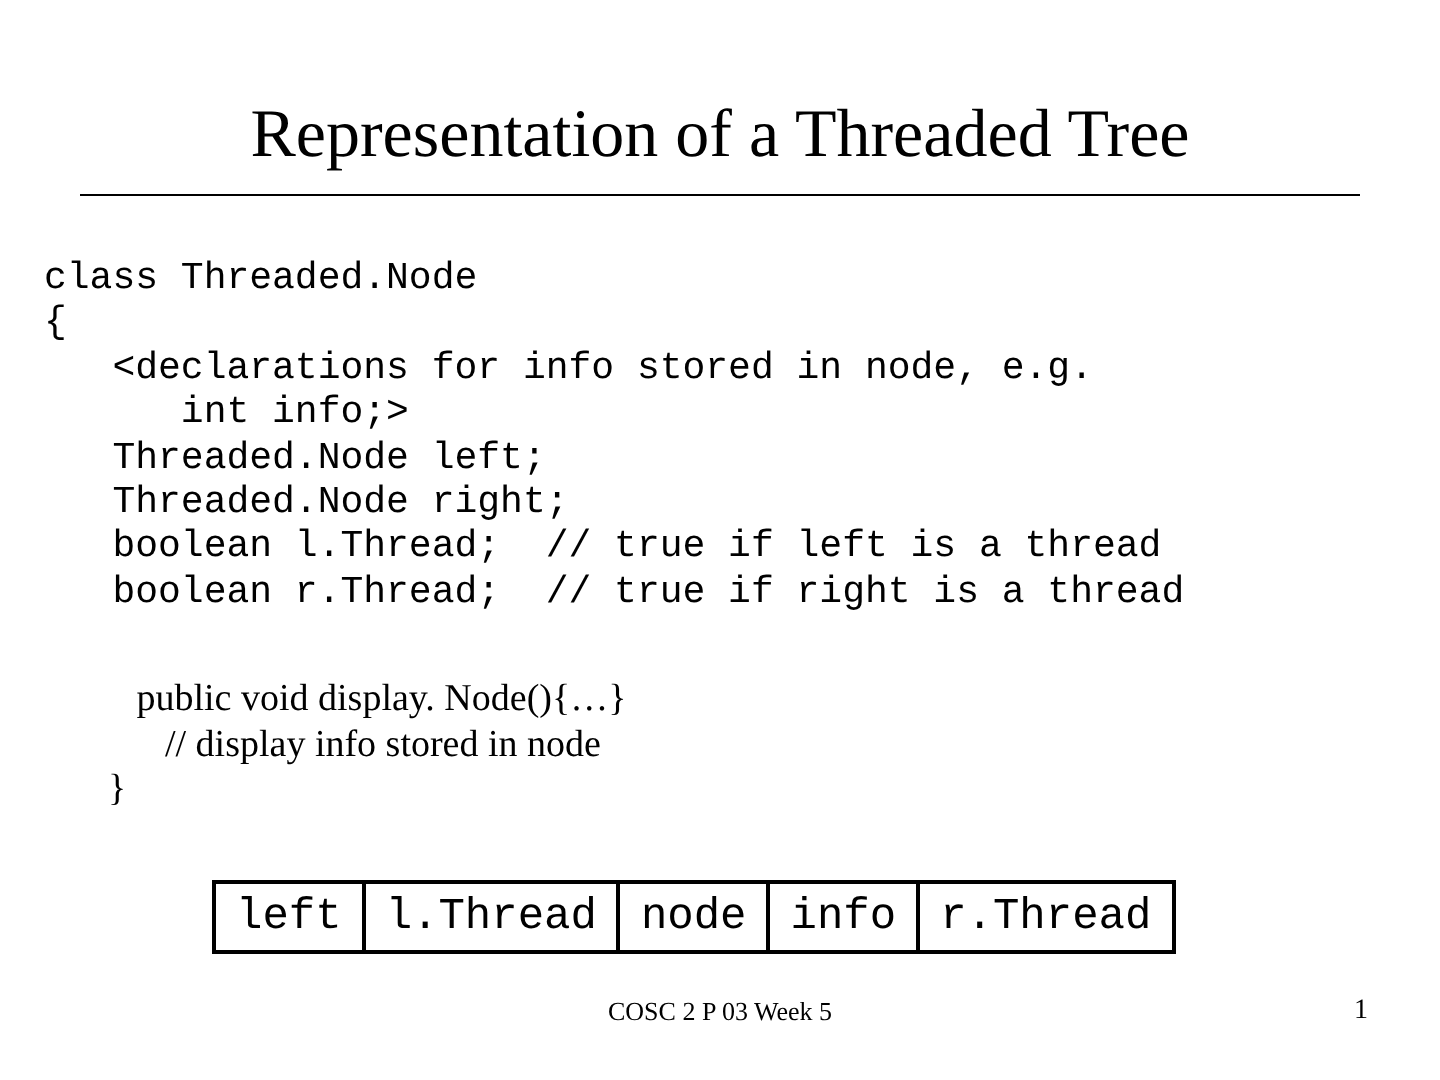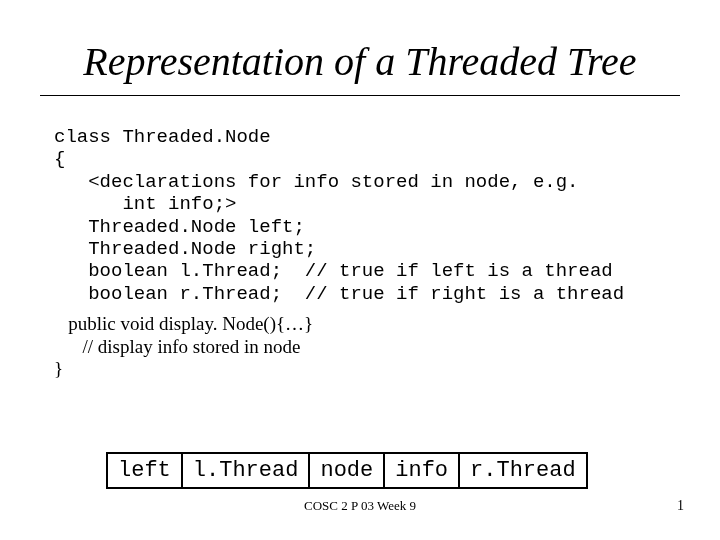--- a/index.html
+++ b/index.html
@@ -11,49 +11,48 @@
     font-family: "Times New Roman", Times, serif;
     color: #000;
   }
   .slide {
     position: relative;
     width: 720px;
     height: 540px;
     box-sizing: border-box;
   }
   .title {
-    font-size: 40px;
+    font-size: 34px;
     text-align: center;
-    padding-top: 38px;
+    padding-top: 49px;
     padding-bottom: 10px;
-    font-style: italic;
   }
   .underline {
     border-bottom: 1px solid #000;
     width: 640px;
     margin: 0 auto;
   }
   .code-block {
     font-family: "Courier New", Courier, monospace;
     font-size: 19px;
     line-height: 1.18;
     white-space: pre;
-    margin: 30px 0 0 54px;
+    margin: 30px 0 0 22px;
   }
   .var-block {
     font-family: "Times New Roman", Times, serif;
     font-size: 19px;
     line-height: 1.18;
     white-space: pre;
-    margin: 8px 0 0 54px;
+    margin: 32px 0 0 54px;
   }
   .node-table {
     position: absolute;
     left: 106px;
-    top: 452px;
+    top: 440px;
     border-collapse: collapse;
   }
   .node-table td {
     border: 2px solid #000;
     font-family: "Courier New", Courier, monospace;
     font-size: 22px;
     padding: 4px 10px;
     text-align: center;
     white-space: nowrap;
   }
@@ -98,16 +97,16 @@
         <tr>
       <td>left</td>
       <td>l.Thread</td>
       <td>node</td>
       <td>info</td>
       <td>r.Thread</td>
     </tr>
   </tbody>
     </table>
 
-  <div class="footer">COSC 2 P 03 Week 9</div>
+  <div class="footer">COSC 2 P 03 Week 5</div>
   <div class="pagenum">1</div>
 
 </div>
 
 </body></html>

